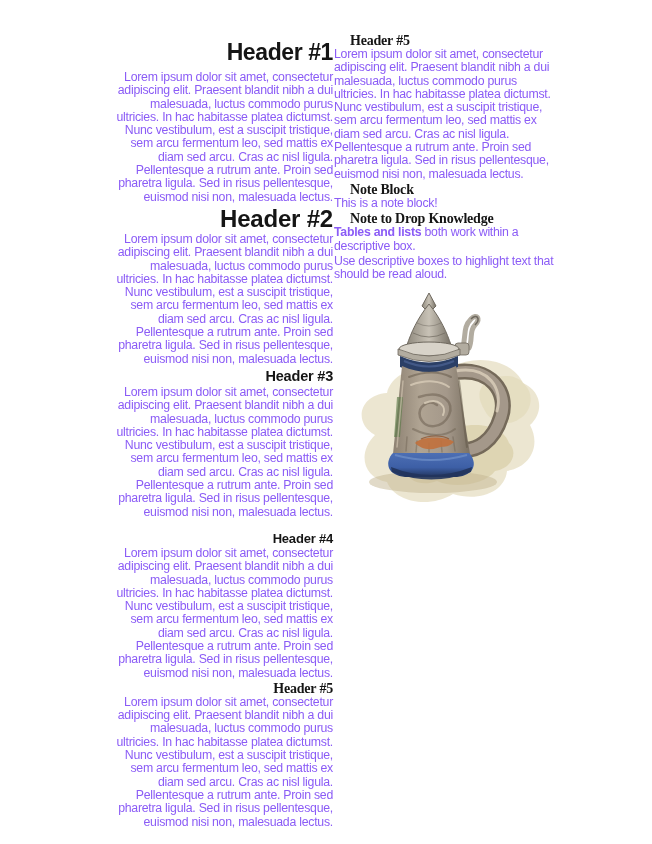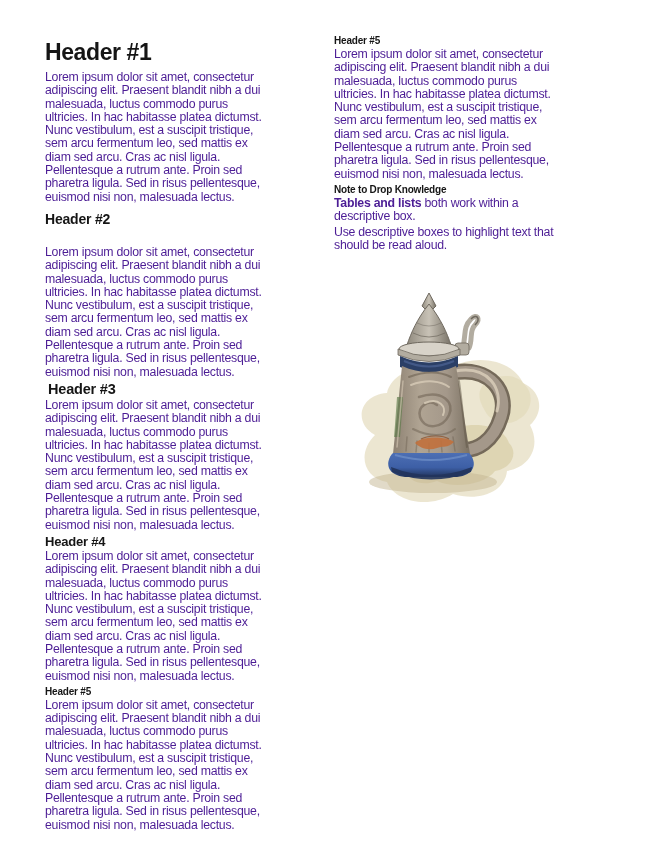--- a/index.html
+++ b/index.html
@@ -1,32 +1,32 @@
 <!DOCTYPE html>
 <html><head>
 <meta charset="utf-8">
 <style>
   html,body{margin:0;padding:0;background:#ffffff;}
   .page{
     position:relative;width:652px;height:844px;background:#ffffff;overflow:hidden;
     font-family:"Liberation Sans",sans-serif;color:#2b2b2b;
   }
   .col{position:absolute;top:30px;}
-  .col-left{left:45px;width:264px;}
+  .col-left{left:69px;width:264px;text-align:right;}
   .col-right{left:334px;width:270px;}
   p.body{
     font-size:12.3px;line-height:13.3px;letter-spacing:-0.25px;
-    white-space:pre;margin:0 0 2px 0;color:#4c1d95;
+    white-space:pre;margin:0 0 2px 0;color:#8b5cf6;
   }
   h1,h2,h3,h4,.h5s{color:#151515;font-weight:bold;letter-spacing:-0.2px;}
   h1{font-size:23px;line-height:27px;margin:9px 0 5px 0;letter-spacing:-0.4px;}
-  h2{font-size:14px;line-height:22px;margin:4px 0 16px 0;}
+  h2{font-size:24px;line-height:22px;margin:4px 0 3px 0;}
   h3{font-size:14.5px;line-height:17px;margin:2px 0 1px 3px;}
-  h4{font-size:13px;line-height:15px;margin:2px 0 1px 0;}
-  .h5s{font-size:10px;line-height:13px;margin:2px 0 1px 0;}
+  h4{font-size:13px;line-height:15px;margin:12px 0 1px 0;}
+  .h5s{font-size:14px;line-height:13px;margin:2px 0 1px 16px;font-family:Liberation Serif, serif;}
   .col-right .h5s.first{margin-top:4px;}
   .mixed b{font-weight:bold;}
   .figure{position:absolute;left:333px;top:285px;width:319px;height:250px;}
   .figure svg{display:block;width:100%;height:100%;}
 </style>
 </head>
 <body>
 
 <div class="page">
 
@@ -104,20 +104,24 @@
       <p class="body">Lorem ipsum dolor sit amet, consectetur
 adipiscing elit. Praesent blandit nibh a dui
 malesuada, luctus commodo purus
 ultricies. In hac habitasse platea dictumst.
 Nunc vestibulum, est a suscipit tristique,
 sem arcu fermentum leo, sed mattis ex
 diam sed arcu. Cras ac nisl ligula.
 Pellentesque a rutrum ante. Proin sed
 pharetra ligula. Sed in risus pellentesque,
 euismod nisi non, malesuada lectus.</p>
+    </section>
+    <section>
+      <div class="h5s">Note Block</div>
+      <p class="body">This is a note block!</p>
     </section>
     <section>
       <div class="h5s">Note to Drop Knowledge</div>
       <p class="body mixed"><b>Tables and lists</b><span> both work within a
 descriptive box.</span></p>
       <p class="body">Use descriptive boxes to highlight text that
 should be read aloud.</p>
     </section>
   </div>
 

